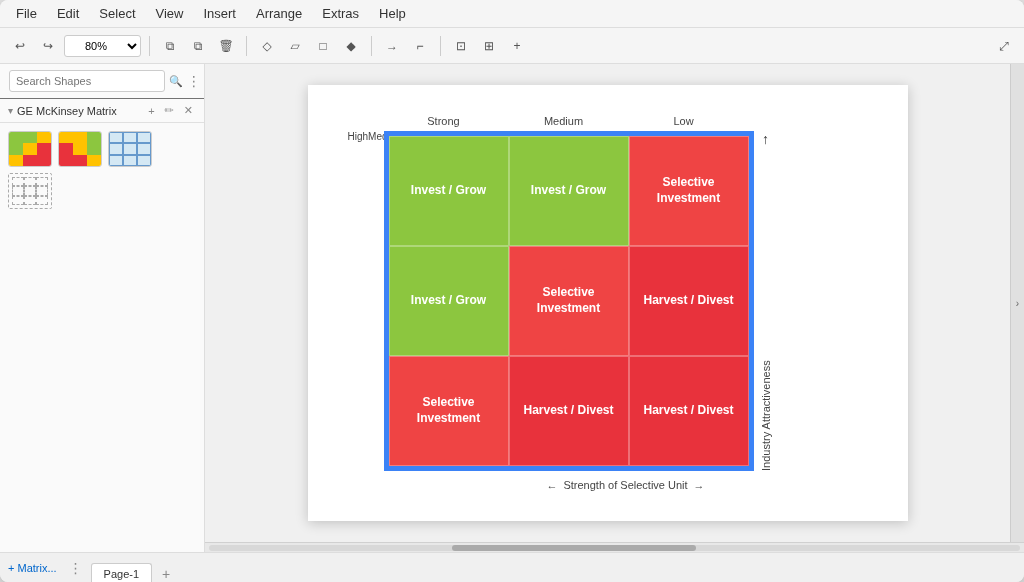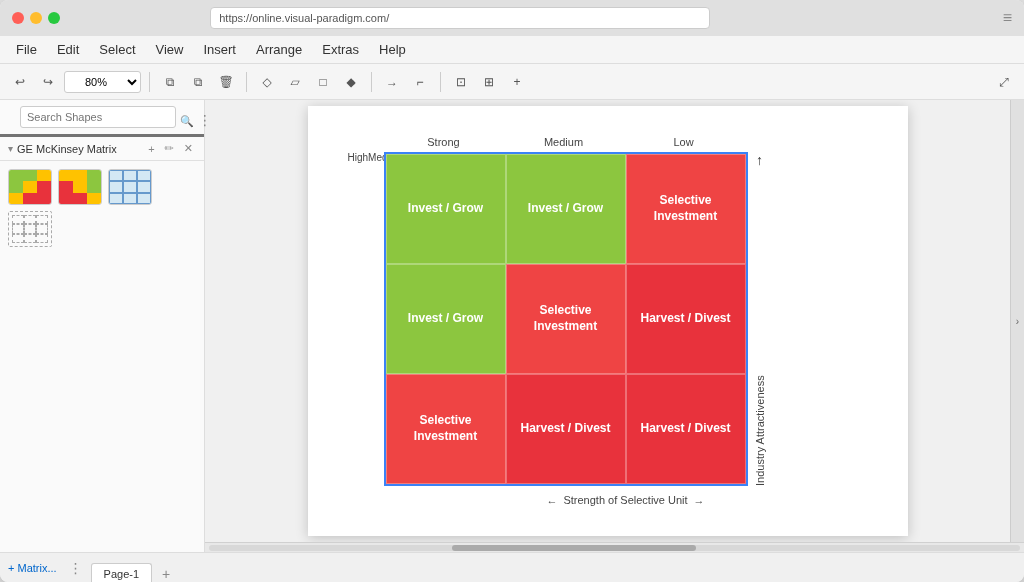--- a/index.html
+++ b/index.html
@@ -27,42 +27,42 @@
     .toolbar-btn { width: 24px; height: 24px; display: flex; align-items: center; justify-content: center; border: none; background: transparent; cursor: pointer; border-radius: 3px; font-size: 12px; color: #555; }
     .zoom-select { height: 22px; border: 1px solid #ccc; background: white; font-size: 11px; padding: 0 16px; border-radius: 3px; cursor: pointer; }
     .toolbar-sep { width: 1px; height: 20px; background: #ccc; margin: 0 4px; }
     .toolbar-expand { margin-left: auto; }
 
     
     .main { display: flex; flex: 1; overflow: hidden; }
 
     
     .sidebar { width: 205px; background: #fafafa; border-right: 1px solid #ddd; display: flex; flex-direction: column; flex-shrink: 0; }
-    .search-bar { display: flex; align-items: flex-end; padding: 6px 20px; border-bottom: 3px solid #737373; gap: 4px; }
+    .search-bar { display: flex; align-items: center; padding: 6px 9px; border-bottom: 1px solid #737373; gap: 4px; }
     .search-input { flex: 1; height: 22px; border: 1px solid #ccc; border-radius: 3px; font-size: 11px; padding: 0 6px; background: white; }
     .search-icon { font-size: 11px; color: #888; }
     .sidebar-panel-header { display: flex; align-items: center; padding: 4px 8px; font-size: 11px; color: #333; border-bottom: 1px solid #e0e0e0; gap: 4px; }
     .panel-title { flex: 1; font-weight: 500; font-size: 11px; }
     .panel-actions { display: flex; gap: 4px; }
     .panel-action-btn { font-size: 11px; color: #888; cursor: pointer; padding: 1px 3px; border-radius: 2px; border: none; background: transparent; }
     .sidebar-thumbnails { padding: 8px; display: flex; flex-wrap: wrap; gap: 6px; }
     .thumb { width: 44px; height: 36px; border: 1px solid #ccc; border-radius: 3px; background: white; overflow: hidden; cursor: pointer; }
     .thumb-grid { display: grid; grid-template-columns: 1fr 1fr 1fr; grid-template-rows: 1fr 1fr 1fr; width: 100%; height: 100%; } 
     .thumb-outline { width: 44px; height: 36px; border: 1.5px solid #aaa; border-radius: 2px; cursor: pointer; display: flex; align-items: center; justify-content: center; }
     .canvas-scroll { flex: 1; overflow: auto; display: flex; align-items: center; justify-content: center; padding: 20px; }
     .canvas-inner { background: white; box-shadow: 0 2px 12px rgba(0,0,0,0.2); padding: 30px 40px; min-width: 600px; }
 
     
     .matrix-container { position: relative; }
     .matrix-col-headers { display: flex; margin-left: 36px; margin-bottom: 4px; }
     .col-header { font-size: 11px; color: #444; text-align: center; }
     .matrix-body { display: flex; }
     .row-labels { display: flex; justify-content: space-around; width: 36px; text-align: right; padding-right: 6px; }
     .row-label { font-size: 10px; color: #444; text-align: center; }
-    .matrix-grid { display: grid; grid-template-columns: repeat(3, 120px); grid-template-rows: repeat(3, 110px); gap: 0; border: 2px solid #3b82f6; }
+    .matrix-grid { display: grid; grid-template-columns: repeat(3, 120px); grid-template-rows: repeat(3, 110px); gap: 0; border: 5px solid #3b82f6; }
     .matrix-cell { display: flex; align-items: center; justify-content: center; font-size: 12px; font-weight: 600; color: white; text-align: center; padding: 8px; line-height: 1.3; border: 1px solid rgba(255,255,255,0.3); }
     .cell-green { background: #8cc63f; }
     .cell-yellow { background: #ef4444; }
     .cell-red { background: #e8323c; }
     .matrix-axis-bottom { display: flex; align-items: center; justify-content: center; margin-top: 8px; margin-left: 36px; font-size: 11px; color: #444; gap: 6px; }
 
     
     .bottom-bar { height: 30px; background: #f0f0f0; border-top: 1px solid #ddd; display: flex; align-items: center; padding: 0 8px; flex-shrink: 0; }
     .page-tab { padding: 4px 12px; font-size: 11px; background: white; border: 1px solid #ccc; border-bottom: none; border-radius: 3px 3px 0 0; cursor: pointer; color: #333; margin-right: 4px; }
     .add-tab-btn { width: 20px; height: 20px; display: flex; align-items: center; justify-content: center; font-size: 14px; color: #888; cursor: pointer; }
@@ -73,33 +73,20 @@
 
     .scrollbar-area { height: 10px; background: #e8e8e8; display: flex; align-items: center; padding: 0 4px; border-top: 1px solid #d0d0d0; }
     .scrollbar-track { flex: 1; height: 6px; background: #d8d8d8; border-radius: 3px; position: relative; }
     .scrollbar-thumb { position: absolute; left: 30%; width: 30%; height: 100%; background: #aaa; border-radius: 3px; }
   </style>
 </head>
 <body>
 
 <div class="window">
 
-  <div class="title-bar">
-    <div class="traffic-lights">
-      <div class="tl tl-red"></div>
-      <div class="tl tl-yellow"></div>
-      <div class="tl tl-green"></div>
-    </div>
-    <div class="address-bar">
-      <span>https://online.visual-paradigm.com/</span>
-    </div>
-    <div class="title-bar-right">
-      <span class="menu-dots">≡</span>
-    </div>
-  </div>
 
   <div class="menu-bar">
     <span class="menu-item">File</span>
     <span class="menu-item">Edit</span>
     <span class="menu-item">Select</span>
     <span class="menu-item">View</span>
     <span class="menu-item">Insert</span>
     <span class="menu-item">Arrange</span>
     <span class="menu-item">Extras</span>
     <span class="menu-item">Help</span>

